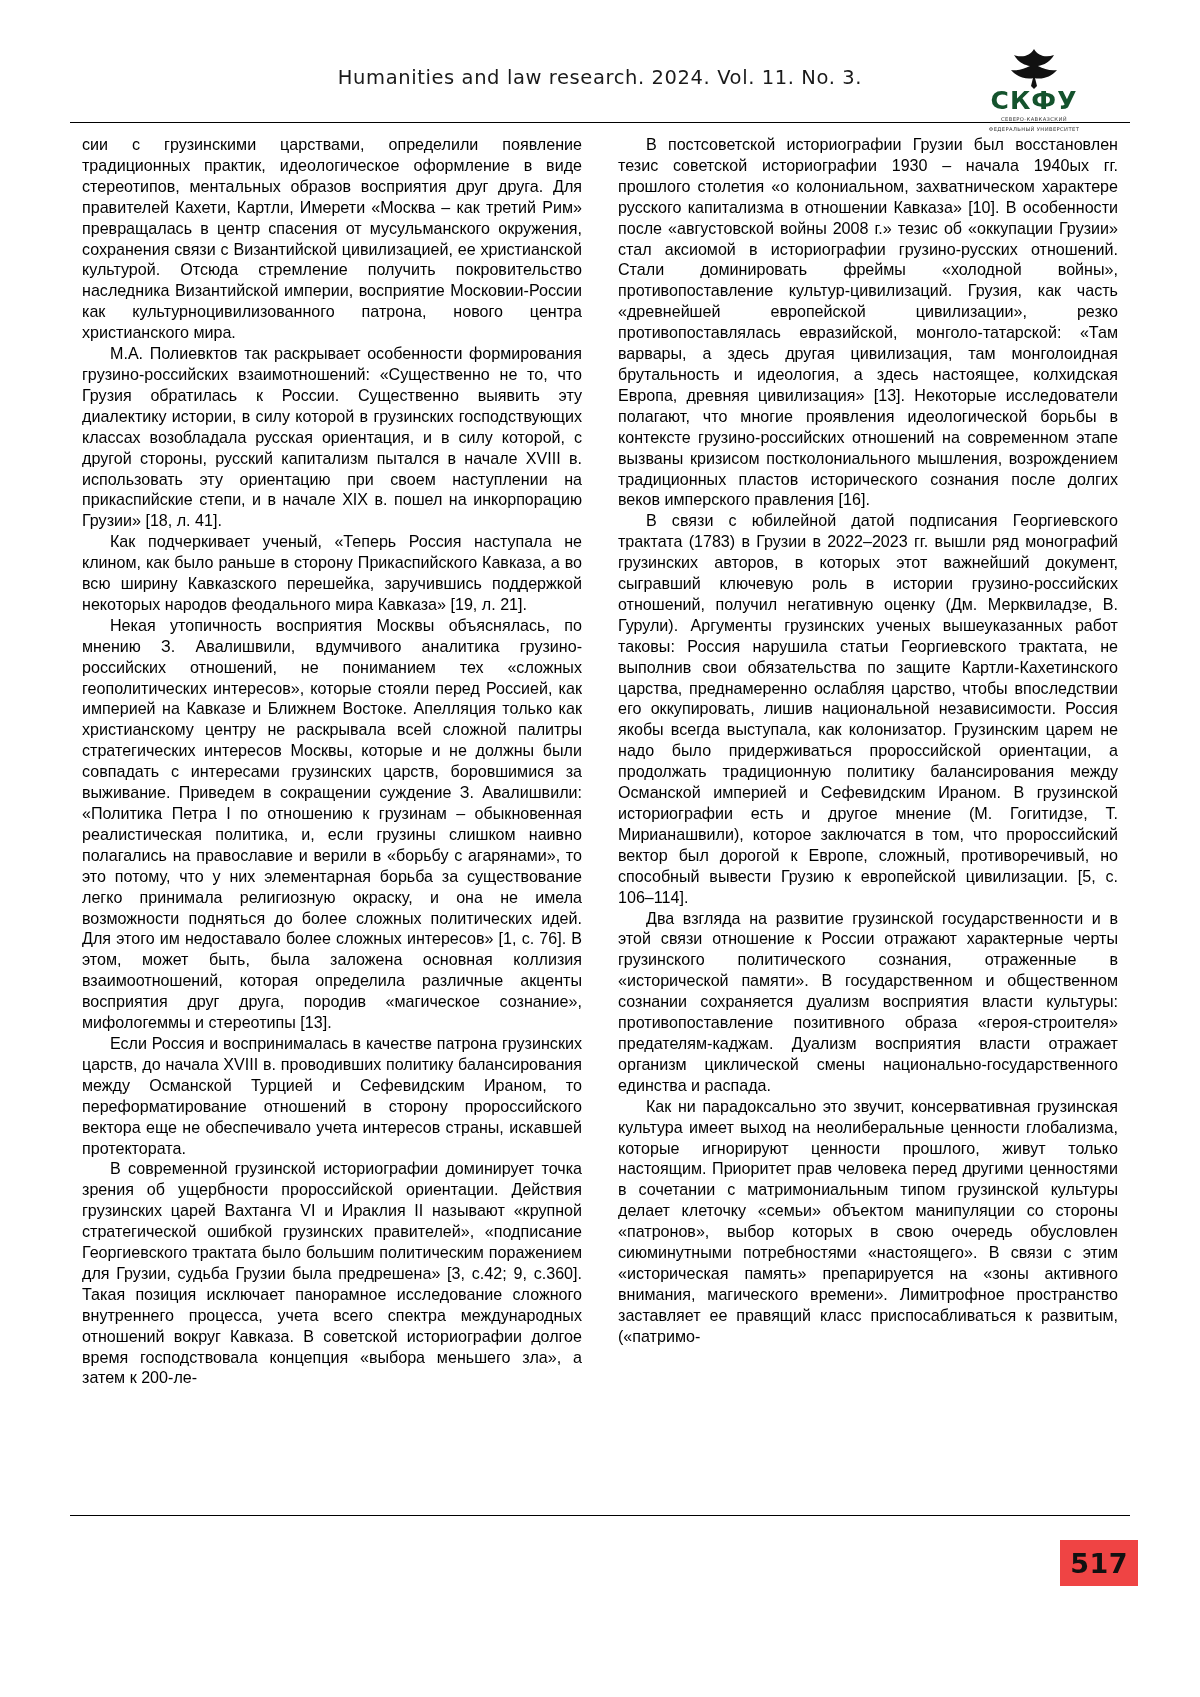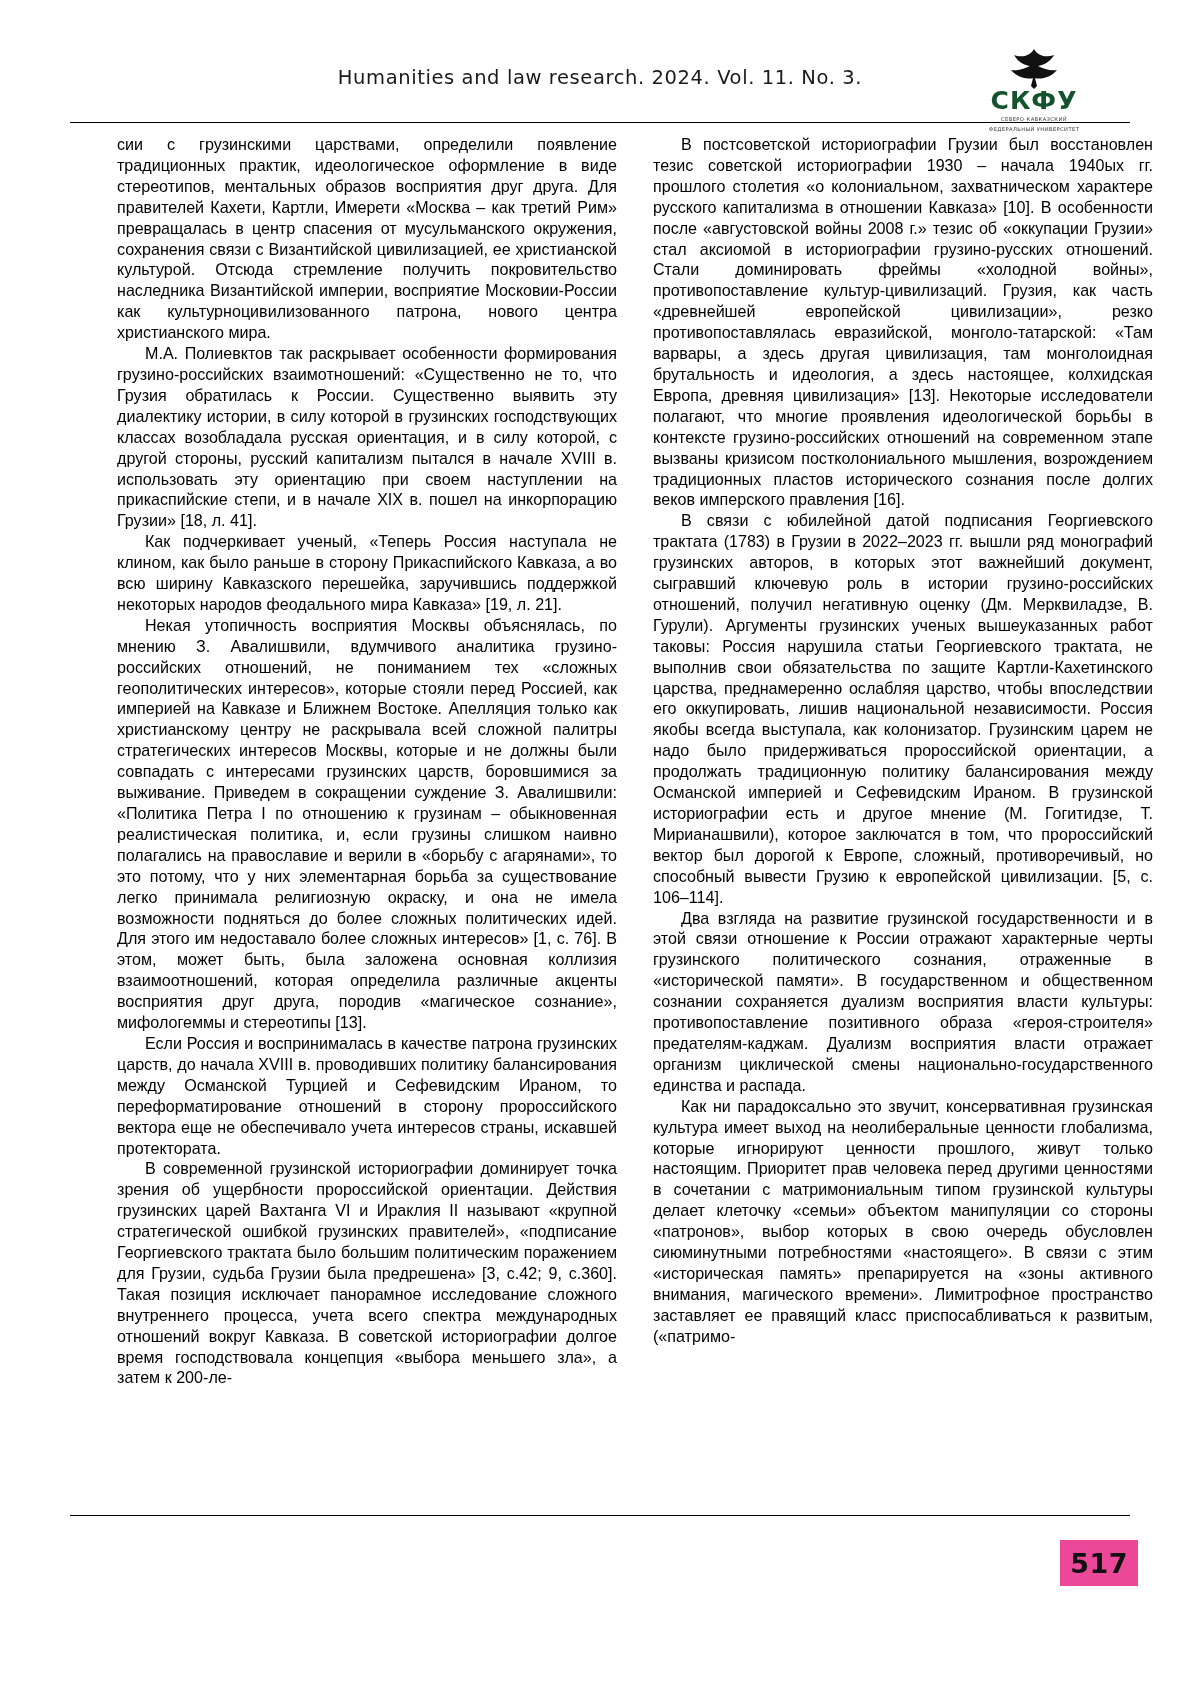--- a/index.html
+++ b/index.html
@@ -77,21 +77,20 @@
   }
   
   .columns {
     position: absolute;
     top: 134px;
     left: 82px;
     width: 1036px;
     height: 1350px;
     display: flex;
     gap: 36px;
-    margin-left: 35px;
   }
   .col {
     width: 500px;
     font-size: 16.1px;
     line-height: 20.9px;
     text-align: justify;
     text-justify: inter-word;
     hyphens: manual;
     font-family: "Liberation Sans", sans-serif;
   }
@@ -110,21 +109,21 @@
     bottom: 132px;
     height: 1px;
     background: #000;
   }
   .page-number-box {
     position: absolute;
     right: 62px;
     bottom: 62px;
     min-width: 74px;
     height: 46px;
-    background: #ec4899;
+    background: #ef4444;
     display: flex;
     align-items: center;
     justify-content: center;
     padding: 0 10px;
     box-sizing: border-box;
   }
   .page-number {
     font-family: "DejaVu Sans", sans-serif;
     font-size: 27px;
     font-weight: 700;

